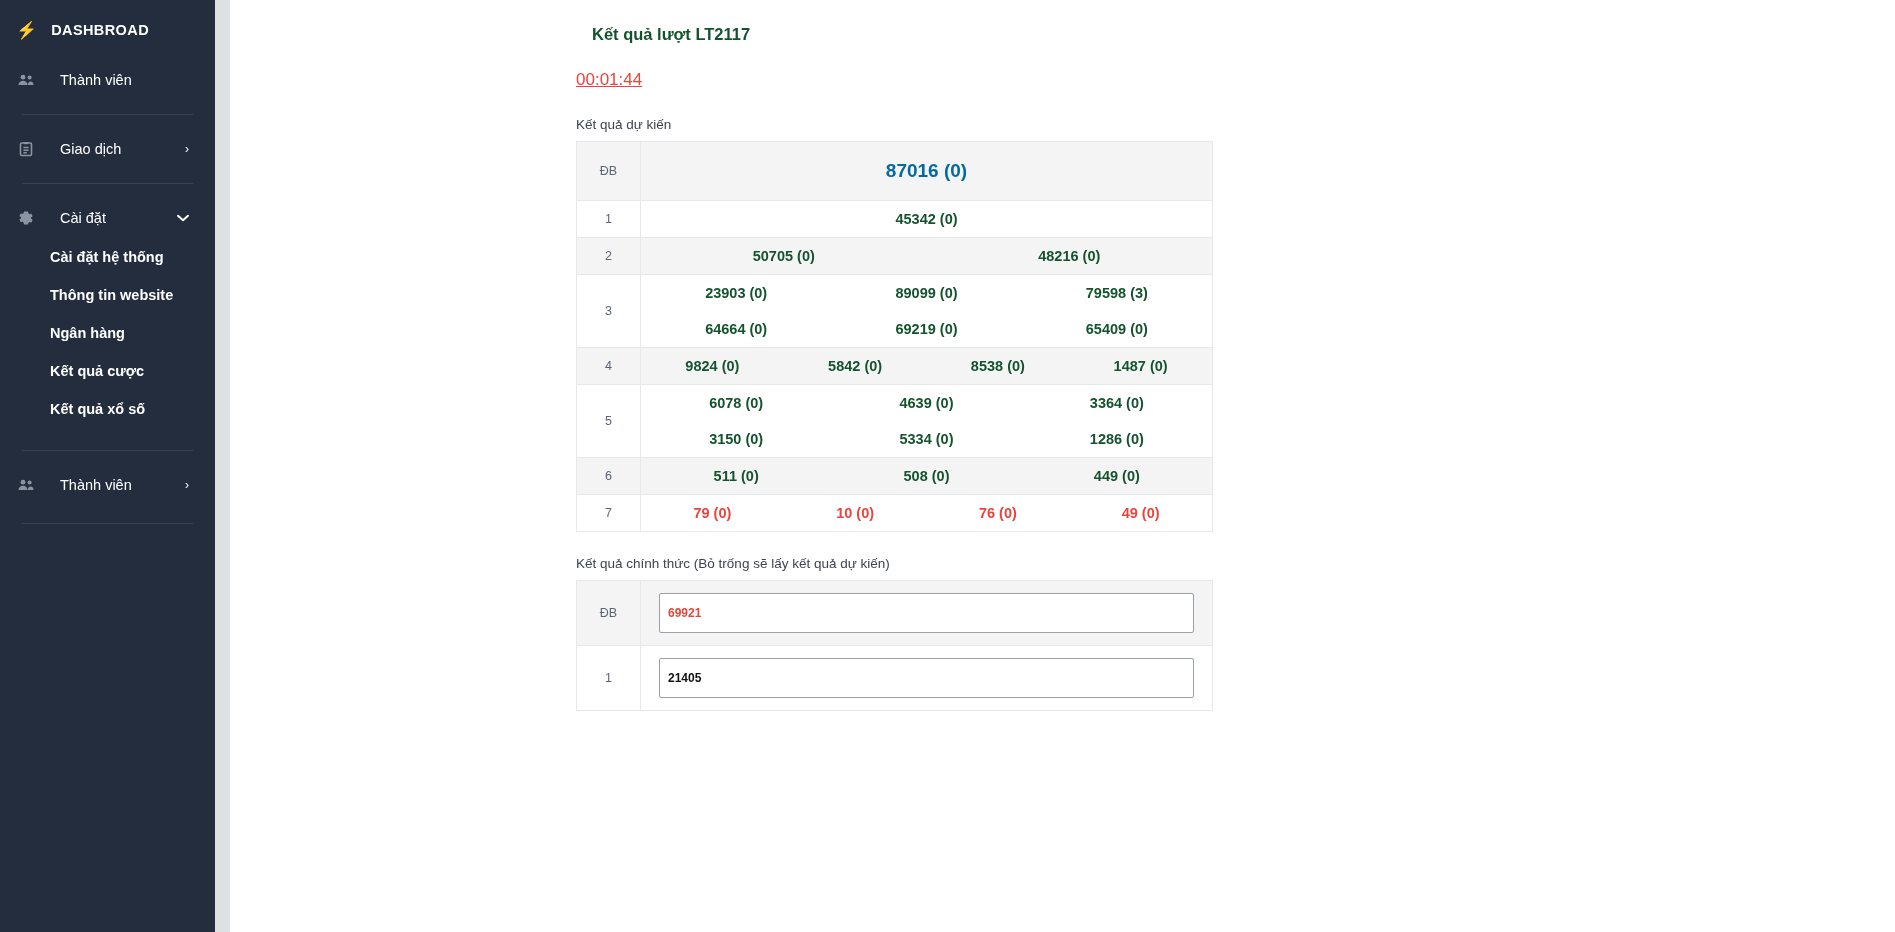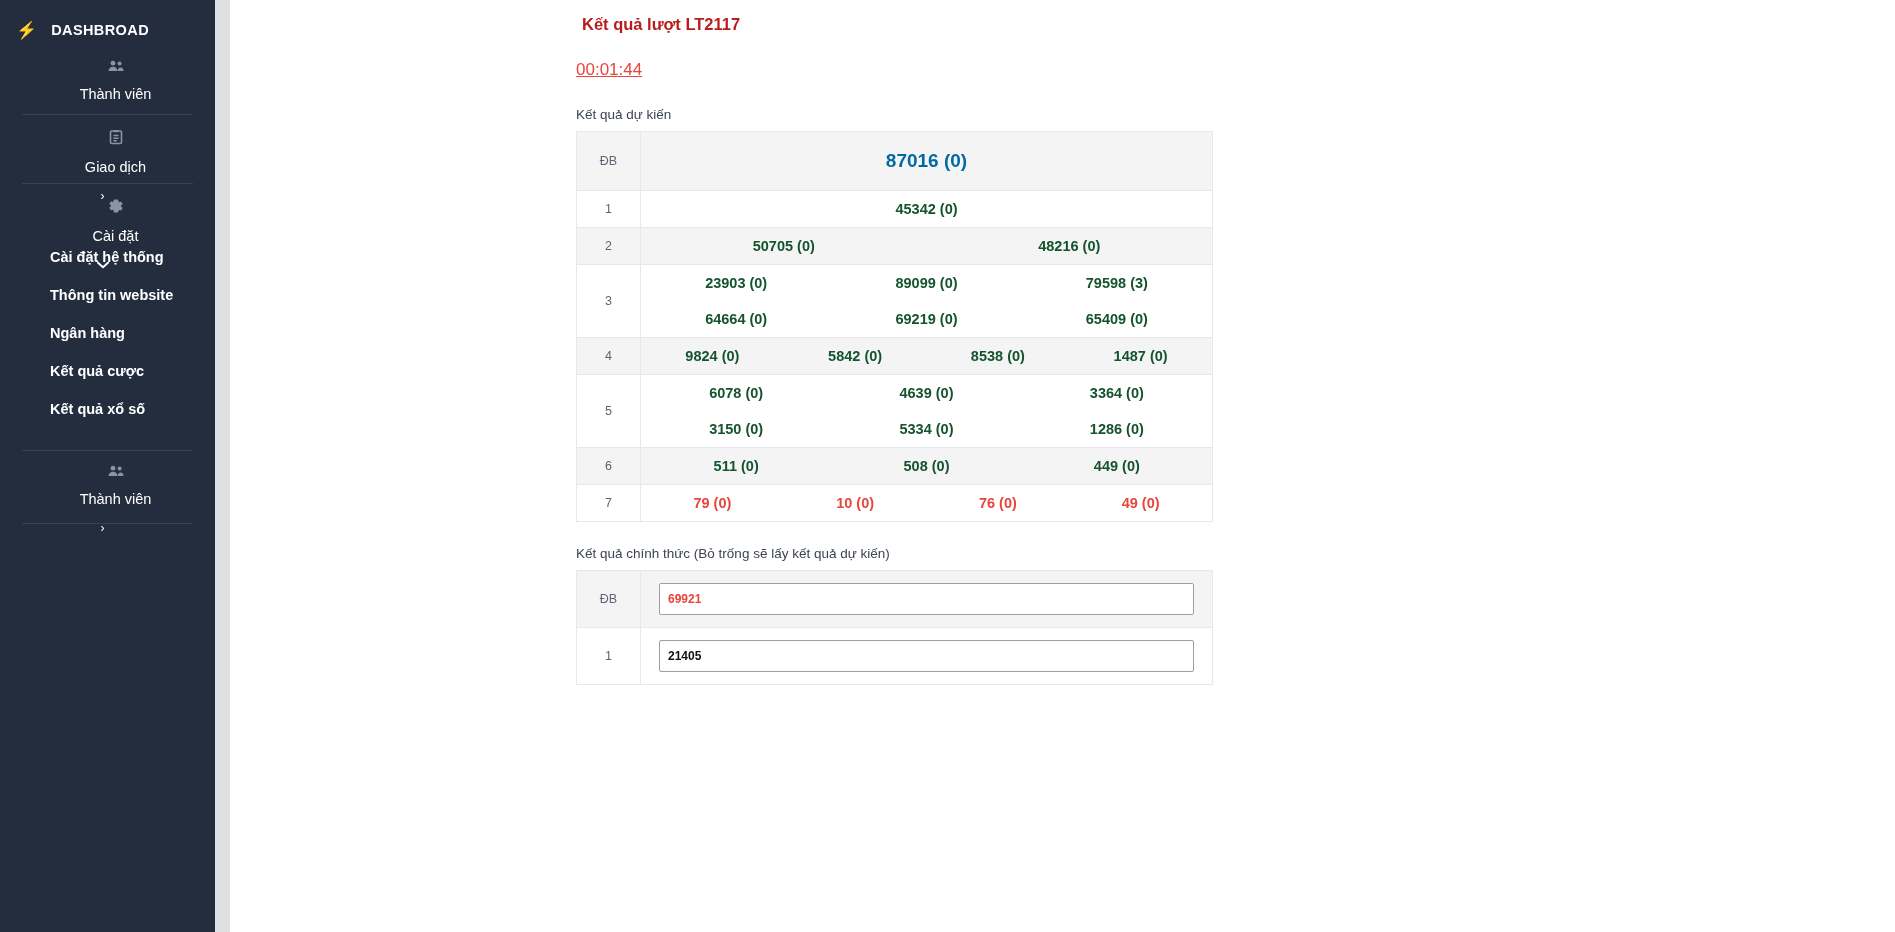--- a/index.html
+++ b/index.html
@@ -27,27 +27,26 @@
     gap: 14px;
     padding-left: 16px;
   }
   .brand .bolt { color: #f0a868; font-size: 17px; line-height: 1; }
   .brand .brand-text {
     font-size: 14.5px; font-weight: 700; letter-spacing: .4px; color: #fff;
   }
   .nav-item {
     display: flex; align-items: center;
     height: 40px;
-    gap: 14px;
+    gap: 24px;
     padding-left: 16px;
     position: relative;
     cursor: pointer;
     font-size: 14.5px;
     color: #ffffff;
-    flex-direction: column;
   }
   .nav-item .ico {
     width: 20px; display: flex; justify-content: center; align-items: center;
     color: #8b93a1; flex: none;
   }
   .nav-item .label { flex: 1; }
   .nav-item .chev { color: #ffffff; font-size: 12px; padding-right: 26px; }
   .sub-item {
     display: flex; align-items: center;
     height: 38px;
@@ -70,22 +69,22 @@
     flex: 1;
     background: #ffffff;
     position: relative;
     overflow: hidden;
   }
   .content {
     padding-left: 346px;
     padding-top: 6px;
   }
   .page-title {
-    font-size: 16.5px; font-weight: 700; color: #b91c1c;
-    margin: 6px; padding-top: 3px;
+    font-size: 16.5px; font-weight: 700; color: #14532d;
+    margin: 16px; padding-top: 3px;
   }
   .countdown {
     font-size: 17px; color: #e8453c; margin-top: 26px; font-weight: 400; text-decoration: underline;
   }
   .section-label {
     font-size: 13.5px; color: #3c4452; margin-top: 27px; margin-bottom: 9px;
   }
 
   table.res {
     border-collapse: collapse;
@@ -122,21 +121,21 @@
   }
   table.off td { border: 1px solid #e6e8eb; }
   .off-idx {
     width: 64px; text-align: center;
     font-size: 12.5px; color: #5b6475;
     vertical-align: middle;
   }
   .off-input-cell { padding: 12px 18px 12px 18px; }
   .off-input {
     width: 100%;
-    height: 32px;
+    height: 40px;
     border: 1px solid #9aa0a6;
     border-radius: 2px;
     padding: 0 8px;
     font-family: "Liberation Sans", sans-serif;
     font-size: 12px;
     font-weight: 700;
     color: #111111;
     background: #ffffff;
     outline: none;
   }

